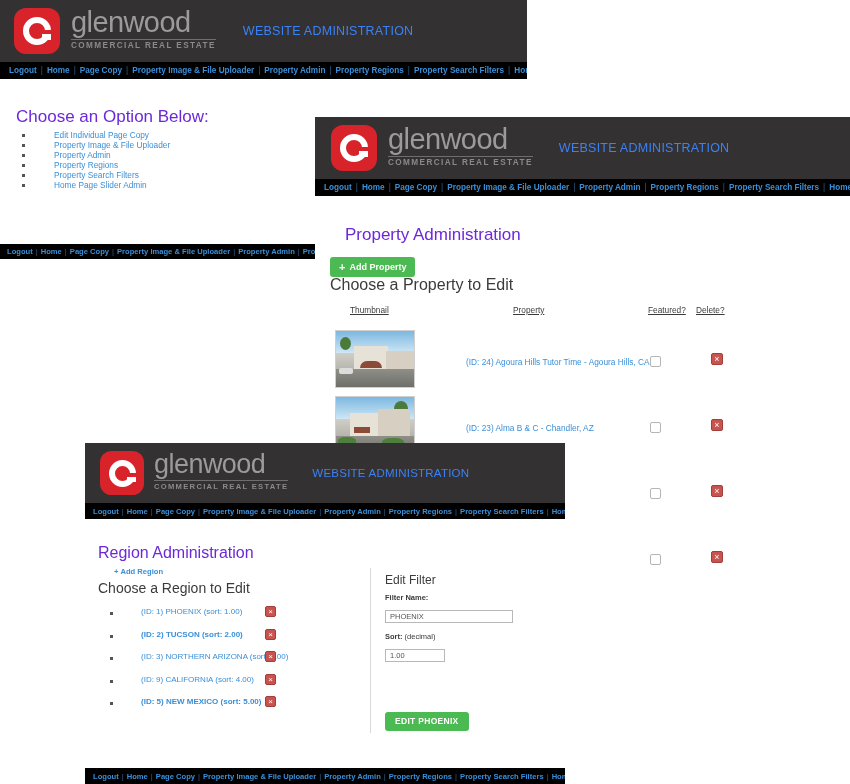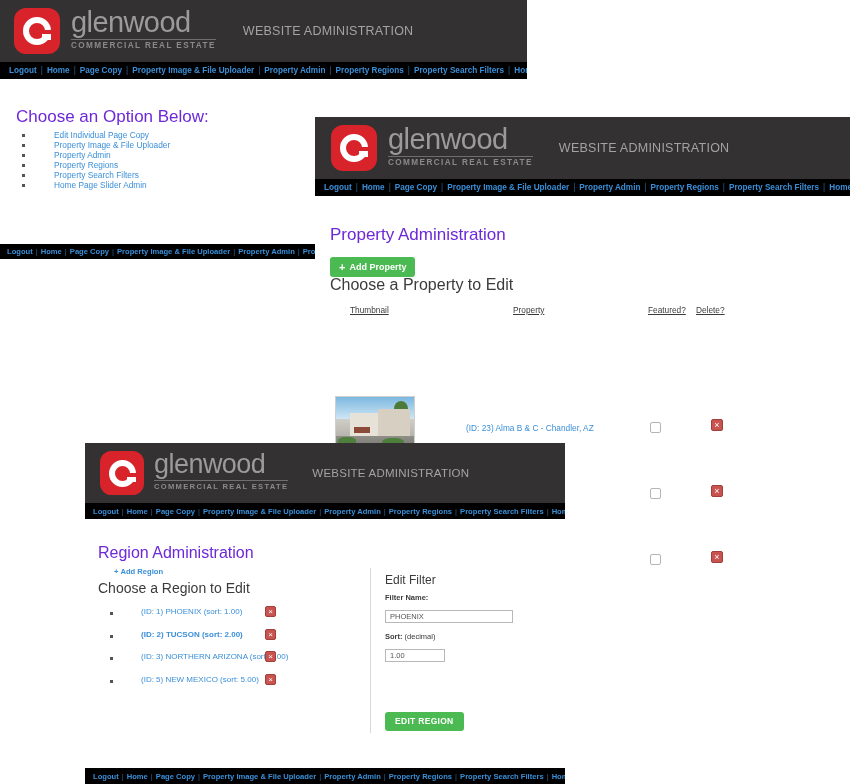--- a/index.html
+++ b/index.html
@@ -48,21 +48,21 @@
     color: #9b9b9b;
     font-weight: 300;
     letter-spacing: -0.02em;
   }
   .wordmark-rule { background: #6e6e6e; width: 100%; }
   .wordmark-sub {
     color: #8a8a8a;
     font-weight: 700;
   }
   .header-title {
-    color: #a3a3a3;
+    color: #3b82f6;
     font-weight: 400;
     letter-spacing: 0.02em;
     white-space: nowrap;
   }
 
   
   .navbar {
     background: #000000;
     width: 100%;
     display: flex;
@@ -290,36 +290,50 @@
       <span class="sep" style="margin:0 4px;">|</span>
     <a>Property Admin</a>
       <span class="sep" style="margin:0 4px;">|</span>
     <a>Property Regions</a>
       <span class="sep" style="margin:0 4px;">|</span>
     <a>Property Search Filters</a>
       <span class="sep" style="margin:0 4px;">|</span>
     <a>Home Page Slider Admin</a>
   </div>
 
-  <h1 class="page-title" style="position:absolute; left:15px; top:108px; font-size:17px;">Property Administration</h1>
+  <h1 class="page-title" style="position:absolute; left:30px; top:108px; font-size:17px;">Property Administration</h1>
 
   <button class="btn-green" style="position:absolute; left:15px; top:140px; height:20px; padding:0 9px; font-size:9px;">
     <span class="plus-ico" style="font-size:11px;margin-right:4px;">+</span>
     <span>Add Property</span>
   </button>
 
   <h2 class="sub-title" style="position:absolute; left:15px; top:159px; font-size:16px;">Choose a Property to Edit</h2>
 
   <div style="position:absolute; left:0; top:188px; width:100%; height:14px; font-size:8.3px;">
     <span class="prop-head" style="position:absolute; left:35px;">Thumbnail</span>
     <span class="prop-head" style="position:absolute; left:198px;">Property</span>
     <span class="prop-head" style="position:absolute; left:333px;">Featured?</span>
     <span class="prop-head" style="position:absolute; left:381px;">Delete?</span>
   </div>
 
+  <div style="position:absolute; left:0; top:213px; width:100%; height:62px;">
+    <div class="thumb" style="position:absolute; left:20px; top:0; width:80px; height:58px;">
+      <div class="sky"></div>
+      <div class="palm" style="left:4px;top:6px;width:11px;height:13px;"></div>
+      <div class="bldg" style="left:18px;top:15px;width:34px;height:26px;"></div>
+      <div class="bldg2" style="left:50px;top:20px;width:28px;height:21px;"></div>
+      <div class="awn" style="left:24px;top:30px;width:22px;height:7px;border-radius:8px 8px 0 0;"></div>
+      <div class="ground" style="height:32%;"></div>
+      <div class="car" style="left:3px;top:37px;width:14px;height:6px;"></div>
+    </div>
+    <a class="blue" style="position:absolute; left:135px; top:27px; font-size:8.3px;">(ID: 24) Agoura Hills Tutor Time - Agoura Hills, CA</a>
+    <span class="cbx" style="position:absolute; left:335px; top:26px;"></span>
+    <span class="del-ico" style="position:absolute; left:396px; top:23px; width:12px; height:12px; font-size:9px;"></span>
+  </div>
 
   <div style="position:absolute; left:0; top:279px; width:100%; height:62px;">
     <div class="thumb" style="position:absolute; left:20px; top:0; width:80px; height:58px;">
       <div class="sky"></div>
       <div class="palm" style="left:58px;top:4px;width:14px;height:16px;"></div>
       <div class="bldg" style="left:14px;top:16px;width:30px;height:24px;"></div>
       <div class="bldg2" style="left:42px;top:12px;width:32px;height:28px;"></div>
       <div class="awn" style="left:18px;top:30px;width:16px;height:6px;"></div>
       <div class="ground" style="height:30%;"></div>
       <div class="bush" style="left:2px;top:40px;width:18px;height:9px;"></div>
@@ -410,21 +424,26 @@
       <a class="blue" style="position:absolute;left:40px;top:4px;font-size:8px;font-weight:bold;">(ID: 2) TUCSON (sort: 2.00)</a>
       <span class="del-ico" style="position:absolute;left:180px;top:3px;width:11px;height:11px;font-size:8px;"></span>
     </div>
     <div style="position:relative;height:22.5px;">
       <span style="position:absolute;left:25px;top:9px;width:3px;height:3px;background:#555;"></span>
       <a class="blue" style="position:absolute;left:40px;top:4px;font-size:8px;">(ID: 3) NORTHERN ARIZONA (sort: 3.00)</a>
       <span class="del-ico" style="position:absolute;left:180px;top:3px;width:11px;height:11px;font-size:8px;"></span>
     </div>
     <div style="position:relative;height:22.5px;">
       <span style="position:absolute;left:25px;top:9px;width:3px;height:3px;background:#555;"></span>
-      <a class="blue" style="position:absolute;left:40px;top:4px;font-size:8px;">(ID: 5) NEW MEXICO (sort: 5.00)</a>
+      <a class="blue" style="position:absolute;left:40px;top:4px;font-size:8px;">(ID: 9) CALIFORNIA (sort: 4.00)</a>
+      <span class="del-ico" style="position:absolute;left:180px;top:3px;width:11px;height:11px;font-size:8px;"></span>
+    </div>
+    <div style="position:relative;height:22.5px;">
+      <span style="position:absolute;left:25px;top:9px;width:3px;height:3px;background:#555;"></span>
+      <a class="blue" style="position:absolute;left:40px;top:4px;font-size:8px;font-weight:bold;">(ID: 5) NEW MEXICO (sort: 5.00)</a>
       <span class="del-ico" style="position:absolute;left:180px;top:3px;width:11px;height:11px;font-size:8px;"></span>
     </div>
   </div>
 
   <div class="divider-v" style="left:285px; top:125px; height:165px;"></div>
 
   <div style="position:absolute; left:300px; top:130px; width:175px;">
     <h2 class="sub-title" style="font-size:12px; margin-bottom:6px;">Edit Filter</h2>
 
     <div class="f-label" style="font-size:7.5px; margin-bottom:3px;">Filter Name:</div>
@@ -432,21 +451,21 @@
 
     <div style="height:9px;"></div>
     <div style="font-size:7.5px; margin-bottom:3px;">
       <span class="f-label">Sort:</span>
       <span class="f-note">(decimal)</span>
     </div>
     <input class="f-input" type="text" style="width: 60px; height: 13px; font-size: 7.5px;" value="1.00">
 
     <div style="height:48px;"></div>
     <button class="btn-green" style="height:19px; padding:0 10px; font-size:8.5px; letter-spacing:0.3px;">
-      <span>EDIT REGION</span>
+      <span>EDIT PHOENIX</span>
     </button>
   </div>
 
   <div class="navbar" style="position:absolute; left:0; top:325px; height:16px; padding-left:8px; font-size:7.6px;">
     <a>Logout</a>
       <span class="sep" style="margin:0 3px;">|</span>
     <a>Home</a>
       <span class="sep" style="margin:0 3px;">|</span>
     <a>Page Copy</a>
       <span class="sep" style="margin:0 3px;">|</span>

